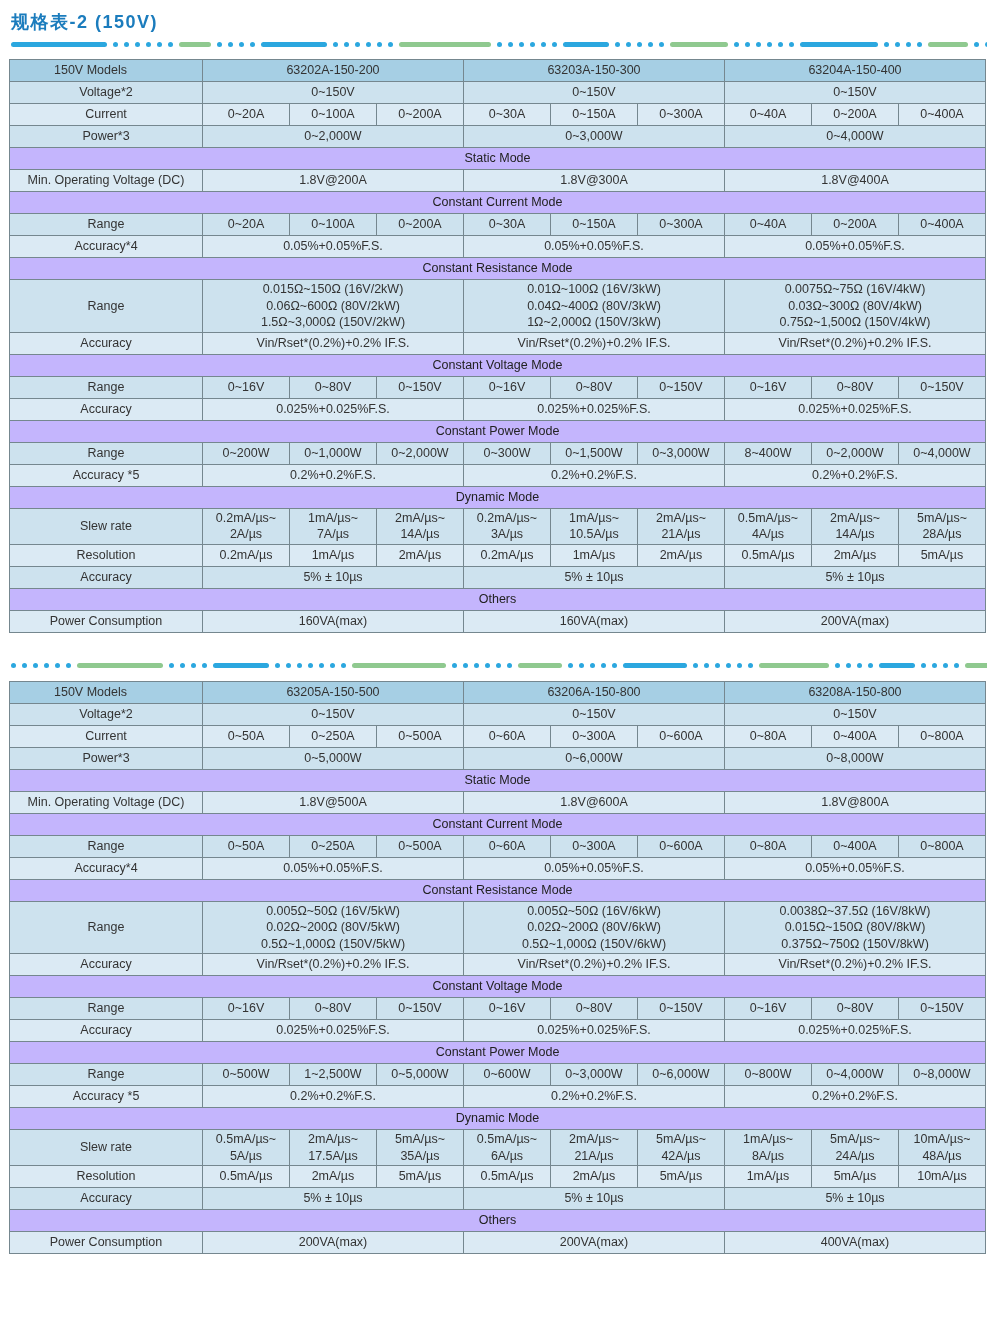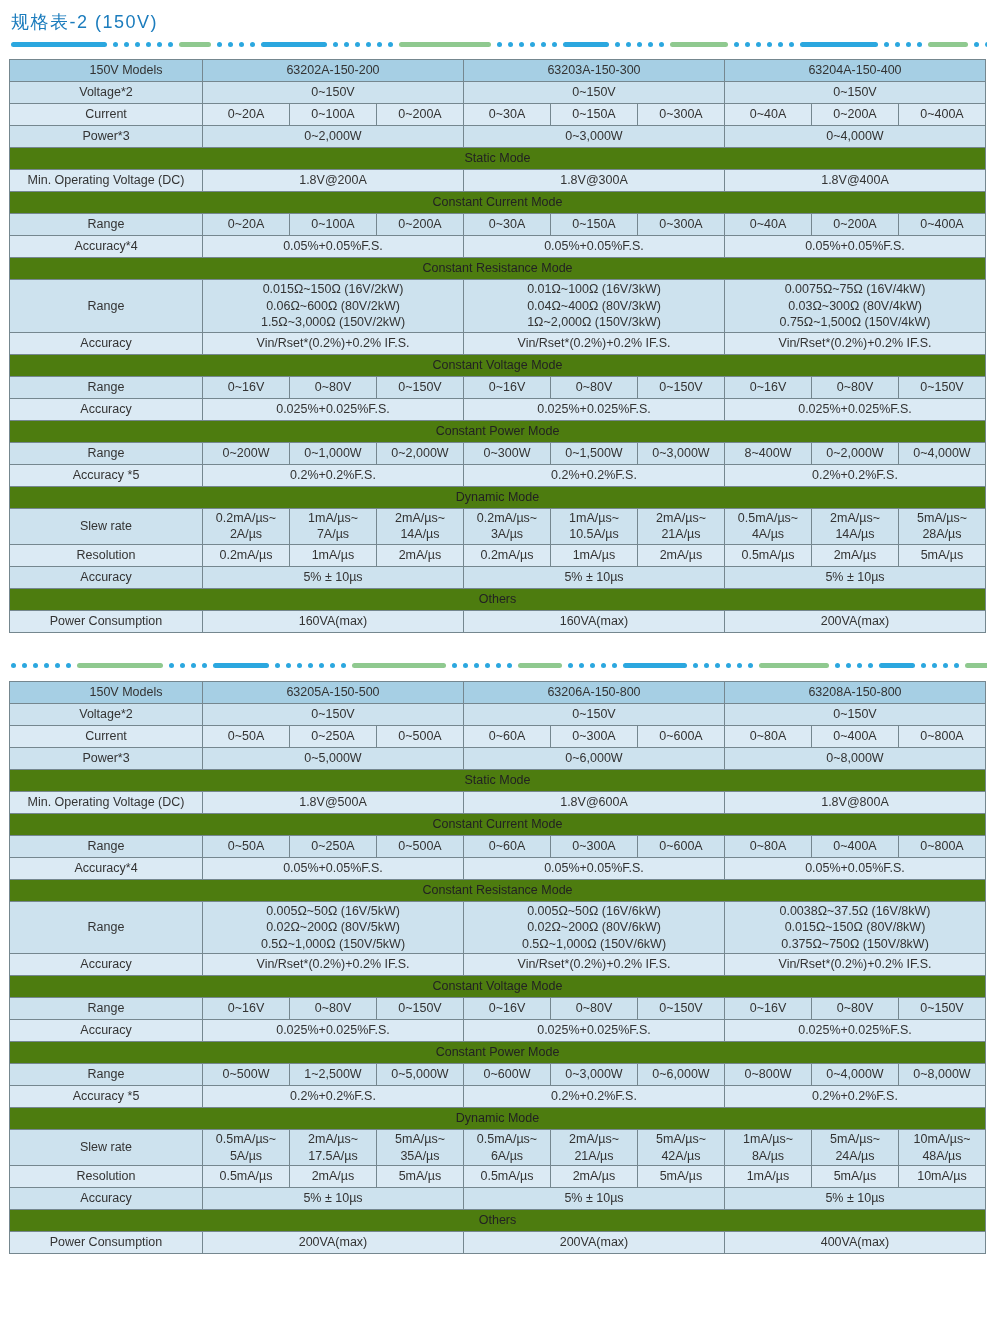--- a/index.html
+++ b/index.html
@@ -1,34 +1,34 @@
 <!DOCTYPE html>
 <html><head>
 <meta charset="utf-8">
 <style>
   html,body{margin:0;padding:0;background:#ffffff;}
   body{width:994px;font-family:"Liberation Sans","DejaVu Sans",sans-serif;color:#333;}
   .page{box-sizing:border-box;width:994px;min-height:1330px;padding:6px 9px 8px 9px;background:#fff;}
   .spec-block{margin-bottom:14px;}
   .spec-block + .spec-block{margin-top:30px;}
-  h2.title{color:#1b7cbd;font-size:18px;font-weight:400;margin:4px 0 7px 2px;letter-spacing:1.5px;}
+  h2.title{color:#1b7cbd;font-size:18px;font-weight:700;margin:4px 0 7px 2px;letter-spacing:1.5px;}
   .divider{display:flex;align-items:center;gap:6px;height:6px;margin:0 0 12px 2px;width:976px;overflow:hidden;}
   .divider .dot{width:5px;height:5px;border-radius:50%;flex:none;}
   .divider .bar{height:5px;border-radius:3px;flex:none;}
   .divider .blue{background:#2ba7df;}
   .divider .green{background:#8fc98f;}
   table.spec{border-collapse:collapse;width:976px;table-layout:fixed;border:1px solid #5c707a;}
   table.spec td{border:1px solid #75878f;font-size:12.5px;padding:1px 4px;text-align:center;
     height:19px;line-height:1.32;white-space:pre-line;overflow:hidden;}
   td.head{background:#a6cfe4;}
-  td.section{background:#4d7c0f;text-align:left;padding-left:6px;color:#222;}
+  td.section{background:#c4b5fd;text-align:left;padding-left:6px;color:#222;}
   td.lbl{text-align:left;padding-left:6px;}
   tr.dk td.lbl, tr.dk td.val{background:#cde2ee;}
   tr.lt td.lbl, tr.lt td.val{background:#dbeaf4;}
-  td.lbl.head{text-align:center;padding-left:44px;}
+  td.lbl.head{text-align:left;padding-left:44px;}
 </style>
 </head>
 <body>
 
 <div class="page">
 
   <section class="spec-block">
     <h2 class="title">规格表-2 (150V)</h2>
     <div class="divider">
         <span class="bar blue" style="width: 96px;"></span>

